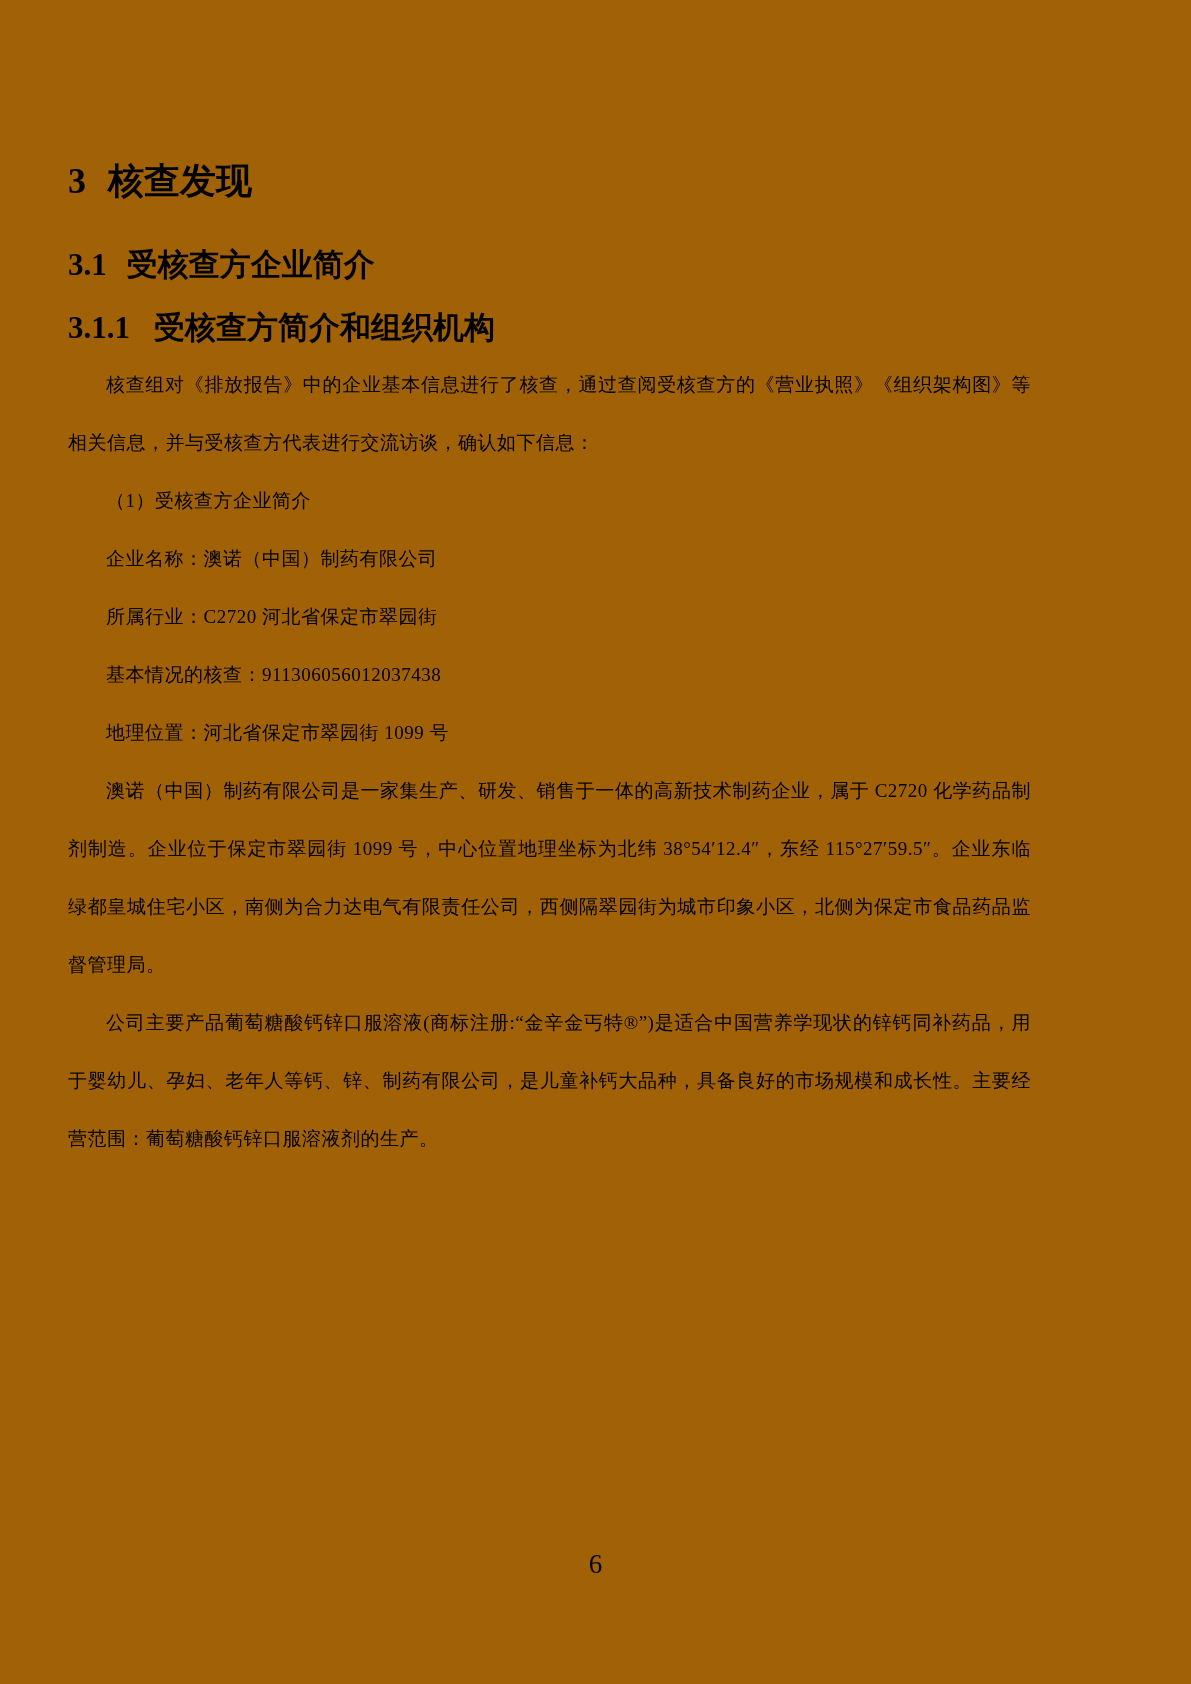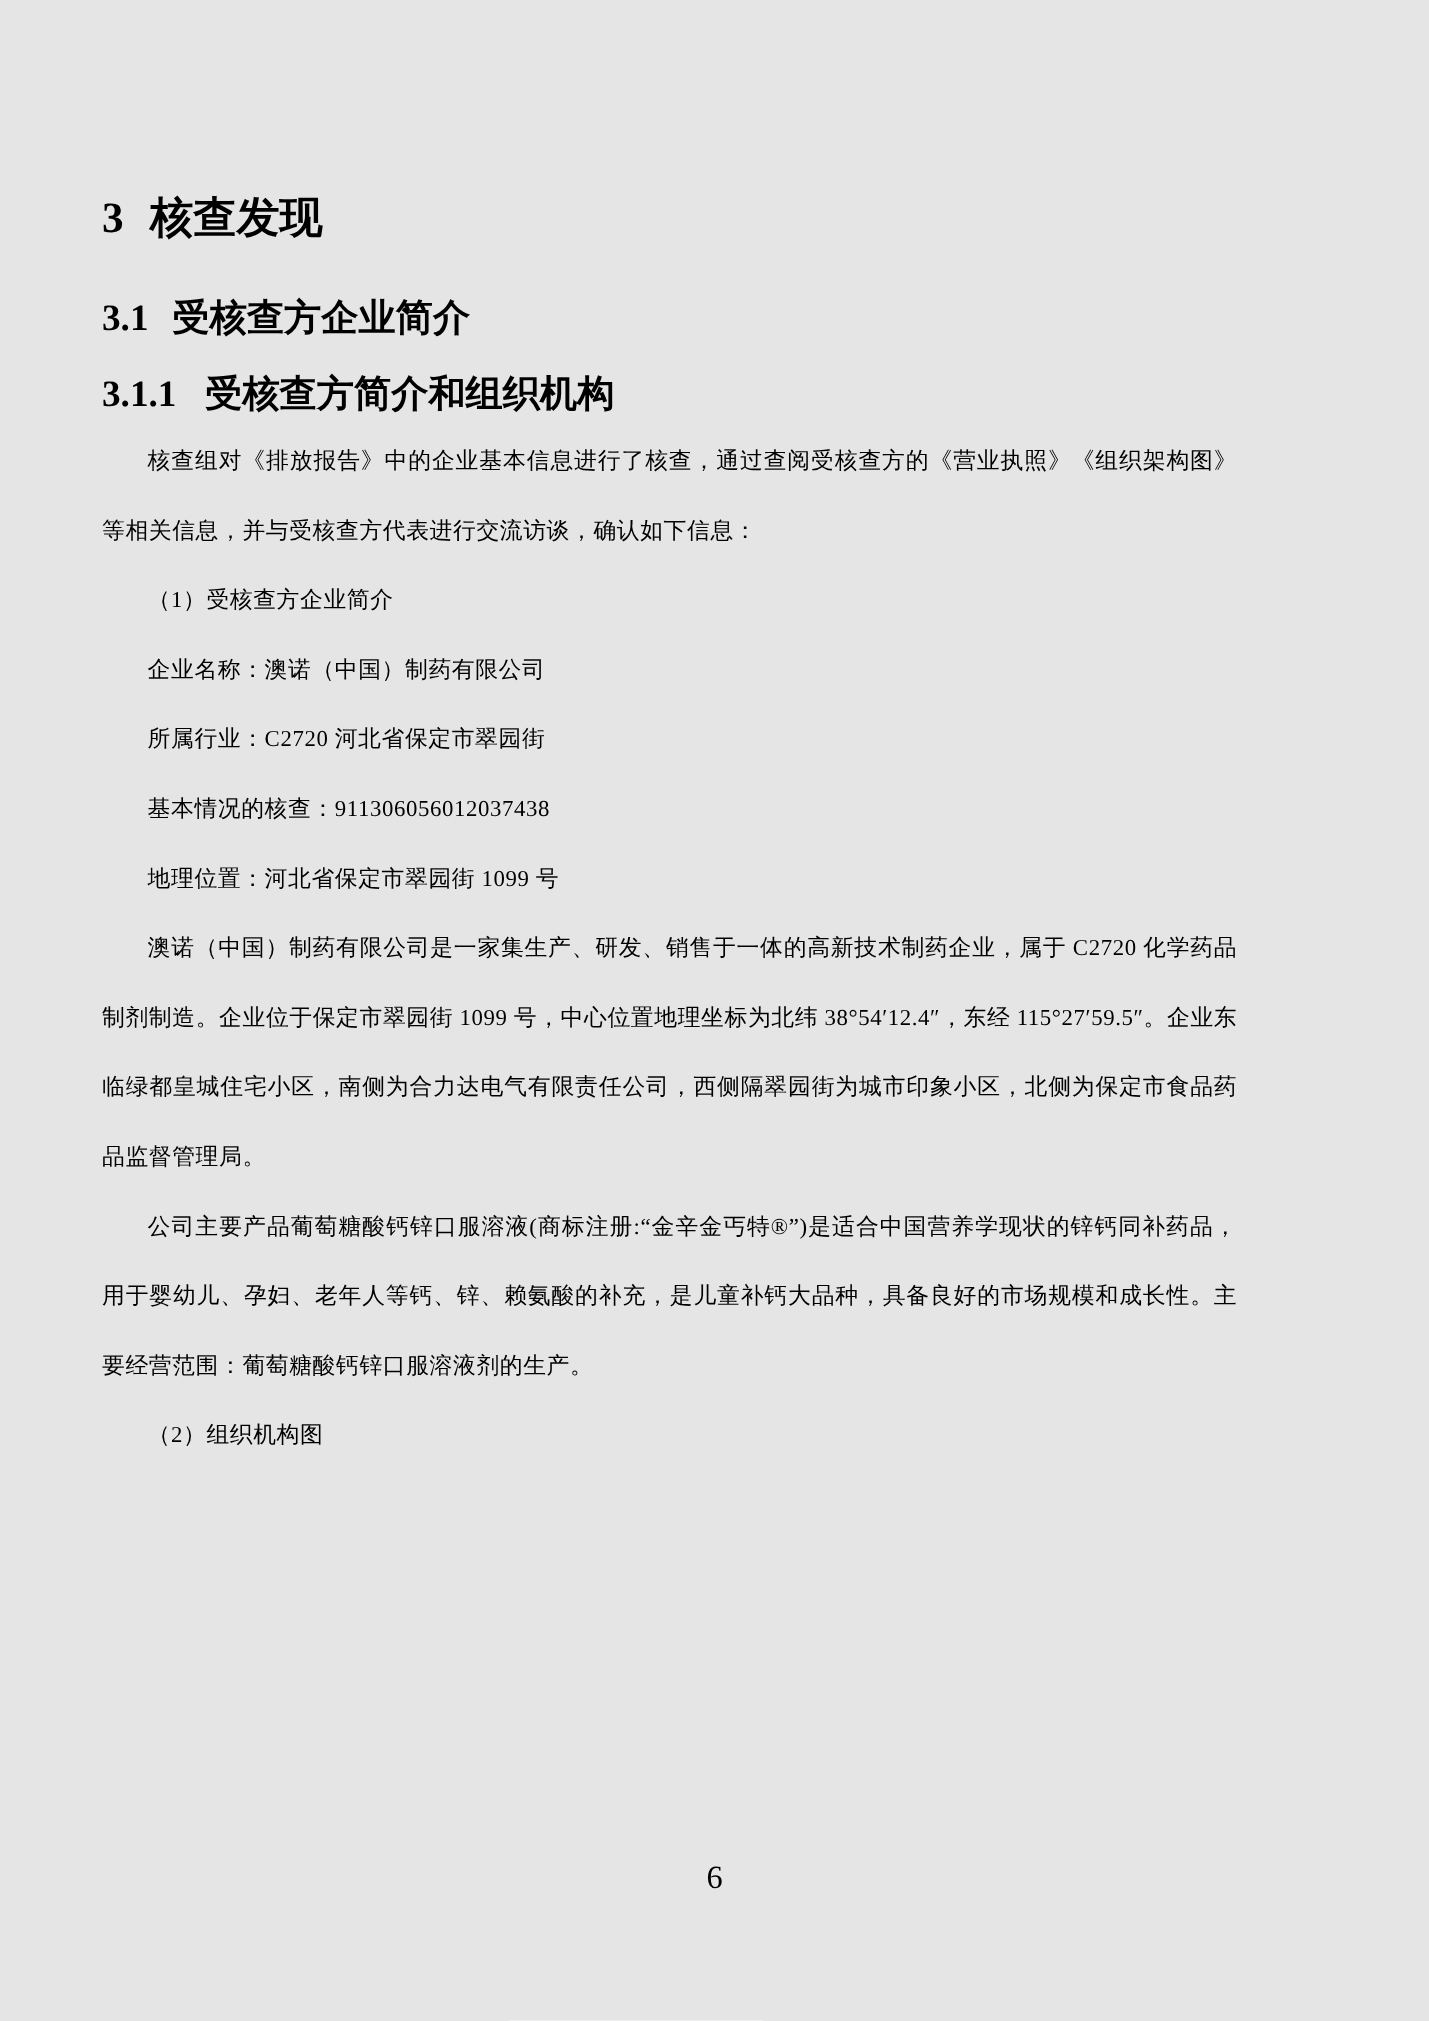--- a/index.html
+++ b/index.html
@@ -13,22 +13,22 @@
     position: relative;
     font-family: "Liberation Serif", "DejaVu Serif", serif;
     color: #000000;
     overflow: hidden;
   }
   .page {
     position: relative;
     width: 1191px;
     height: 1684px;
     box-sizing: border-box;
-    padding: 161px 160px 0 85px;
-    background: #e5e5e5;
+    padding: 161px 160px 0 68px;
+    background: #a16207;
   }
   .h1 {
     font-size: 36px;
     line-height: 40px;
     font-weight: 700;
     margin: 0;
     white-space: nowrap;
   }
   .h1 .num { margin-right: 22px; }
   .h2 {
@@ -81,19 +81,18 @@
   <h3 class="h3"><span class="num">3.1.1</span><span>受核查方简介和组织机构</span></h3>
 
   <div class="body-text">
     <p>核查组对《排放报告》中的企业基本信息进行了核查，通过查阅受核查方的《营业执照》《组织架构图》等相关信息，并与受核查方代表进行交流访谈，确认如下信息：</p>
     <p>（1）受核查方企业简介</p>
     <p>企业名称：澳诺（中国）制药有限公司</p>
     <p>所属行业：C2720 河北省保定市翠园街</p>
     <p>基本情况的核查：911306056012037438</p>
     <p>地理位置：河北省保定市翠园街 1099 号</p>
     <p>澳诺（中国）制药有限公司是一家集生产、研发、销售于一体的高新技术制药企业，属于 C2720 化学药品制剂制造。企业位于保定市翠园街 1099 号，中心位置地理坐标为北纬 38°54′12.4″，东经 115°27′59.5″。企业东临绿都皇城住宅小区，南侧为合力达电气有限责任公司，西侧隔翠园街为城市印象小区，北侧为保定市食品药品监督管理局。</p>
-    <p>公司主要产品葡萄糖酸钙锌口服溶液(商标注册:“金辛金丐特®”)是适合中国营养学现状的锌钙同补药品，用于婴幼儿、孕妇、老年人等钙、锌、赖氨酸的补充，是儿童补钙大品种，具备良好的市场规模和成长性。主要经营范围：葡萄糖酸钙锌口服溶液剂的生产。</p>
-    <p>（2）组织机构图</p>
+    <p>公司主要产品葡萄糖酸钙锌口服溶液(商标注册:“金辛金丐特®”)是适合中国营养学现状的锌钙同补药品，用于婴幼儿、孕妇、老年人等钙、锌、制药有限公司，是儿童补钙大品种，具备良好的市场规模和成长性。主要经营范围：葡萄糖酸钙锌口服溶液剂的生产。</p>
   </div>
 
   <div class="page-footer">6</div>
 
 </div>
 
 </body></html>

